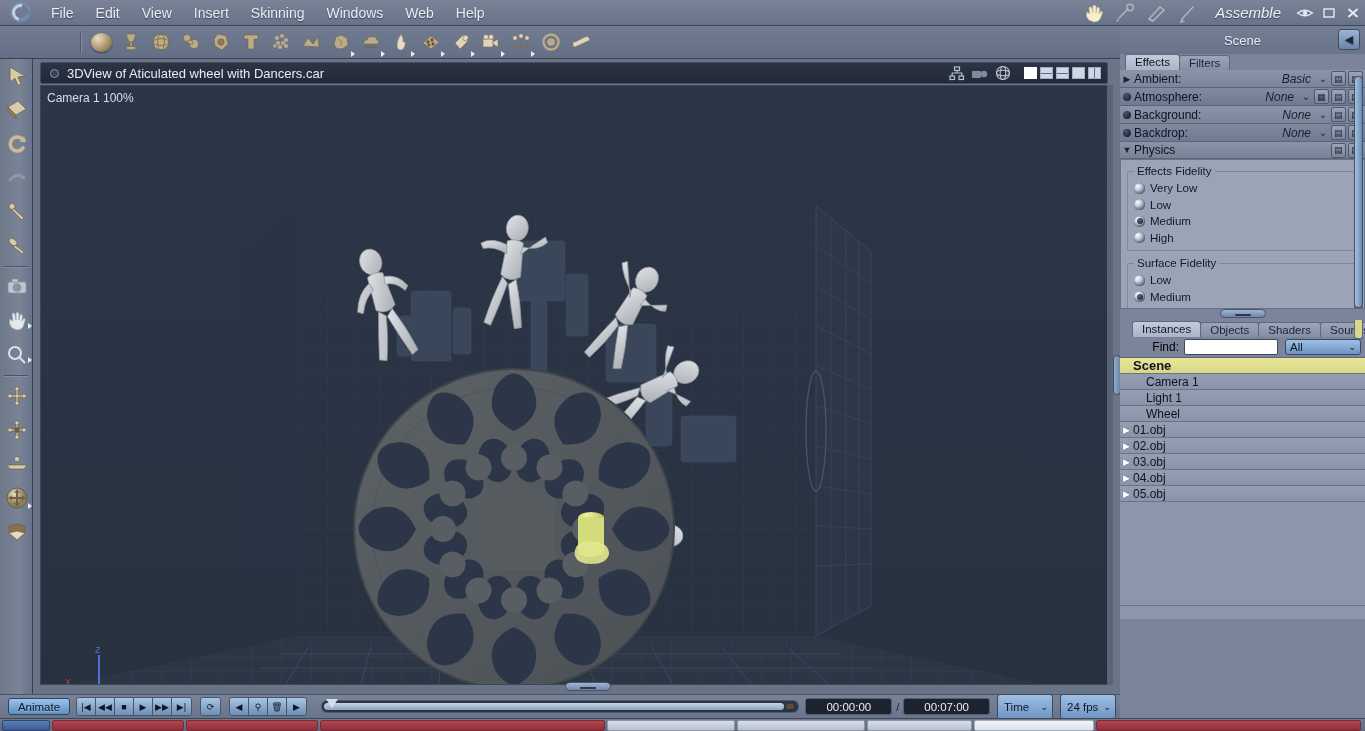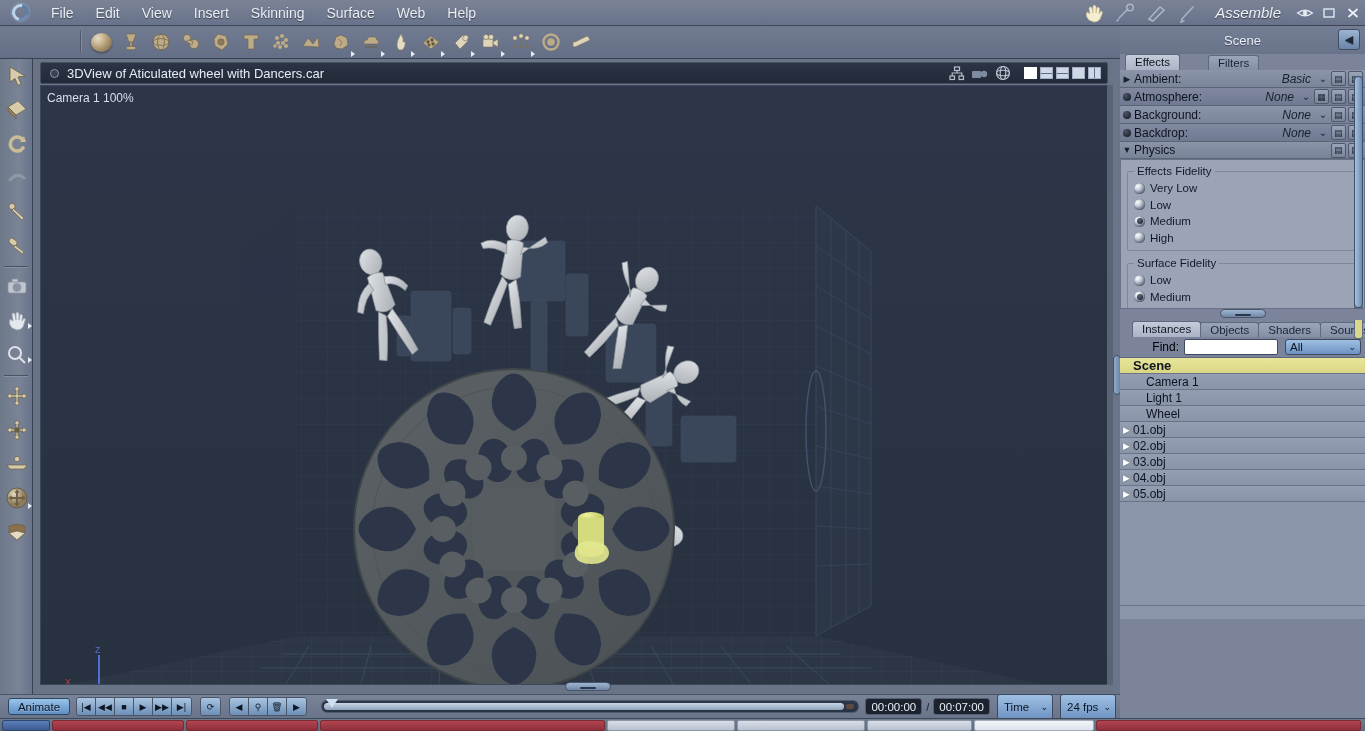--- a/index.html
+++ b/index.html
@@ -122,21 +122,21 @@
     color:#e9eef6; font-size:13px; position:relative;
     background:linear-gradient(#737d93,#69738a);
     text-shadow:0 1px 1px rgba(0,0,0,.4);
   }
   #rp-title .collapse {
     position:absolute; right:5px; top:3px; width:22px;height:21px;
     background:linear-gradient(#9db4d2,#6a85a8); border:1px solid #3f4c61; border-radius:3px;
     display:flex;align-items:center;justify-content:center; color:#1c2536; font-size:11px;
   }
   .tabrow { display:flex; align-items:flex-end; height:16px; padding-left:5px;
-    background:#7b849a;gap:29px; }
+    background:#7b849a; }
   .tab {
     height:15px; padding:0 9px; font-size:11.5px; color:#1b2434;
     background:linear-gradient(#9aa5b9,#848fa6);
     border:1px solid #5e real; border:1px solid #5e687e; border-bottom:none;
     border-radius:3px 3px 0 0; margin-right:-1px; line-height:14px;
   }
   .tab.active { background:linear-gradient(#c3ccda,#aab4c6); color:#0d1420; height:16px; line-height:15px;}
 
   .fx-list { background:#6d778d; }
   .fx-row {
@@ -271,21 +271,21 @@
   #scrub .bar {
     position:absolute; left:2px; top:2px; right:14px; height:7px;
     background:linear-gradient(#c8d6e6,#8fa3bc); border-radius:4px;
   }
   #scrub .marker {
     position:absolute; left:4px; top:-2px; width:0;height:0;
     border-left:6px solid transparent;border-right:6px solid transparent;border-top:9px solid #cfe0f2;
   }
   #scrub .endcap { position:absolute; right:4px; top:3px; width:8px;height:5px;background:#5c4a44;border-radius:2px;}
   .tcode {
-    height:17px; padding:0 5px; background:#1c232f; color:#e7eef7;
+    height:17px; padding:0 20px; background:#1c232f; color:#e7eef7;
     border:1px solid #525e72; border-radius:3px; font-size:11.5px;
     display:flex;align-items:center; font-family:"Liberation Sans",sans-serif;
   }
   .slash { color:#15202e; margin:0 4px; font-size:11px;}
   .dd {
     height:26px; width:56px; margin-left:7px; border:1px solid #3c4a60; border-radius:3px;
     background:linear-gradient(#9fc0e3,#6d93c2); display:flex; align-items:center;
     font-size:11.5px; color:#0d1726; padding-left:6px; position:relative;
   }
   .dd .cv { position:absolute; right:4px; font-size:9px;}
@@ -313,21 +313,21 @@
 
   <div id="menubar">
     <div class="logo">
       <div class="logo-ring"></div>
     </div>
     <div class="menu-item">File</div>
     <div class="menu-item">Edit</div>
     <div class="menu-item">View</div>
     <div class="menu-item">Insert</div>
     <div class="menu-item">Skinning</div>
-    <div class="menu-item">Surface</div>
+    <div class="menu-item">Windows</div>
     <div class="menu-item">Web</div>
     <div class="menu-item">Help</div>
     <div class="spacer"></div>
 
     <div class="mb-icon hot">
       <svg width="27" height="24" viewBox="0 0 27 24">
         <g fill="#f4edcf" stroke="#cdbf8f" stroke-width=".7">
           <path d="M8 19 Q4 15 6 11 L9 13 L8 7 Q9 5 11 7 L12 12 L12 5 Q13.5 3.5 15 5.5 L15 12 L16 6.5 Q17.5 5.5 18.5 7.5 L18 13 L20 10 Q22 10.5 21 13 L19 18 Q17 21 13 21 Z"></path>
         </g>
       </svg>

